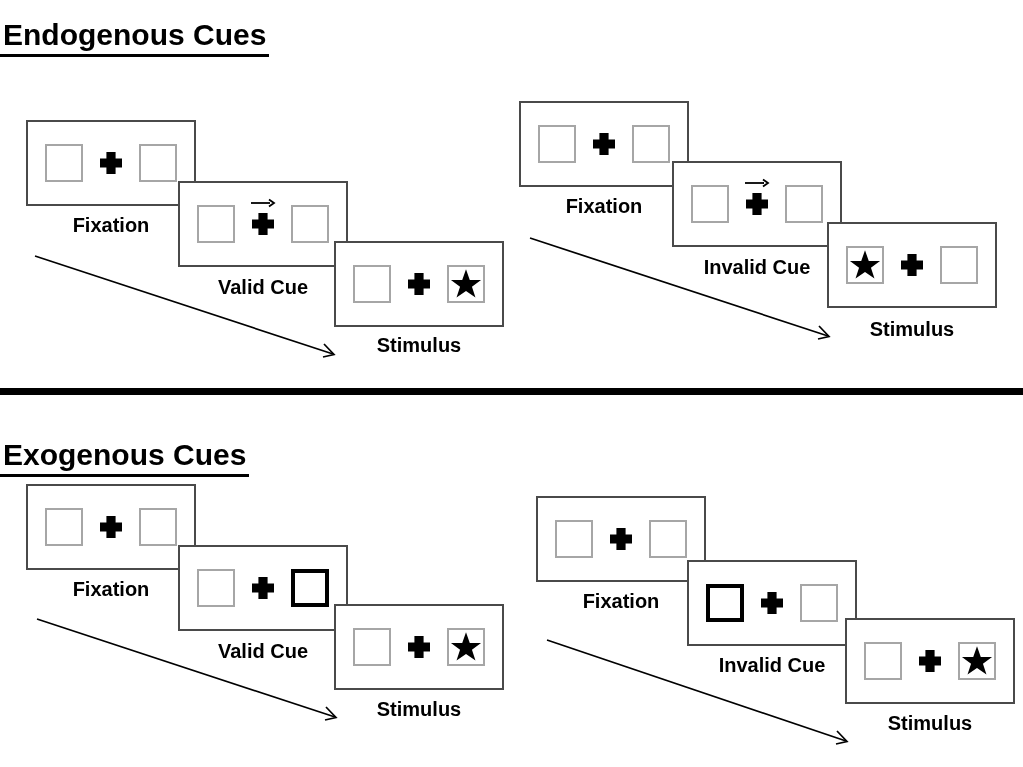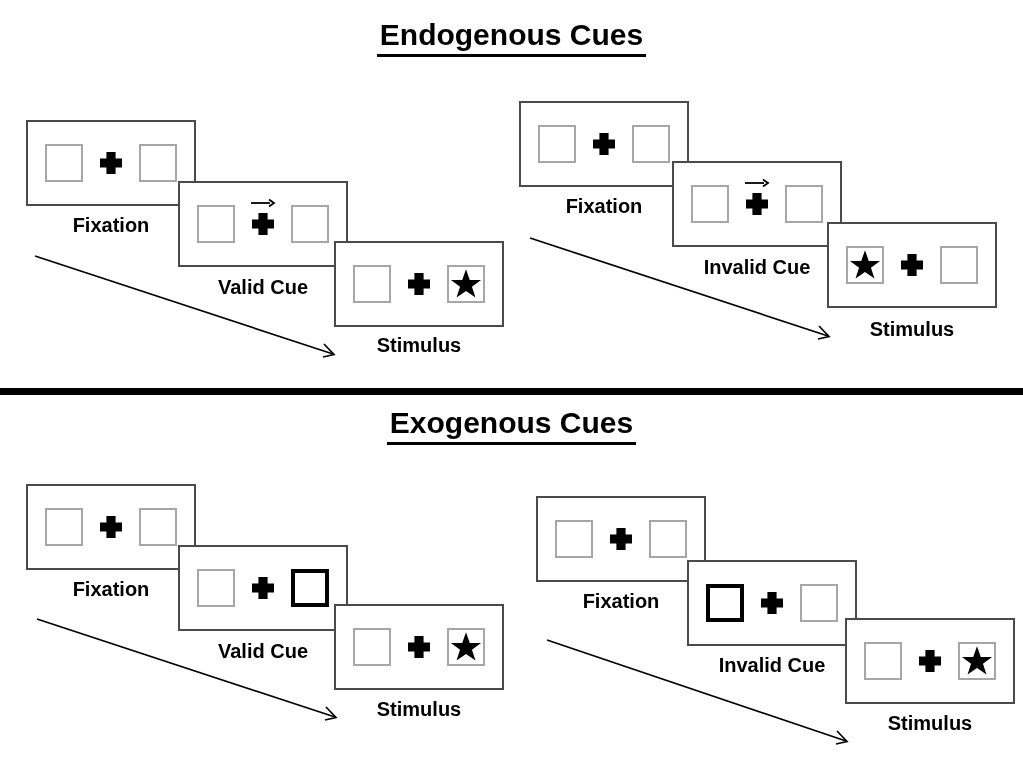--- a/index.html
+++ b/index.html
@@ -7,21 +7,20 @@
     position:relative;
     width:1023px;height:767px;
     background:#ffffff;
     font-family:"Liberation Sans", sans-serif;
     overflow:hidden;
   }
   *{box-sizing:border-box;}
 
   .section-title{
     position:absolute;left:0;width:1023px;
-    text-align:center;
     font-size:30px;font-weight:bold;color:#000;
   }
   .section-title span{
     display:inline-block;
     border-bottom:3px solid #000;
     padding:0 3px 2px 3px;
   }
 
   .divider{
     position:absolute;left:0;width:1023px;height:7px;
@@ -186,21 +185,21 @@
       </svg>
   </div>
   <div class="square sq-empty">
     
   </div>
 </div>
 <div class="panel-label" style="left:827px;top:318px">Stimulus</div>
 
 <div class="divider" style="top:388px"></div>
 
-<div class="section-title" style="top:406px">
+<div class="section-title" style="top:438px">
   <span>Exogenous Cues</span>
 </div>
 
 <svg class="t-arrow" style="left:32px;top:613px" width="315" height="115">
   <line x1="5" y1="6" x2="303" y2="104"></line>
   <polyline points="294,94 304,104.5 293,107"></polyline>
 </svg>
 
 <svg class="t-arrow" style="left:542px;top:634px" width="315" height="118">
   <line x1="5" y1="6" x2="304" y2="107"></line>

